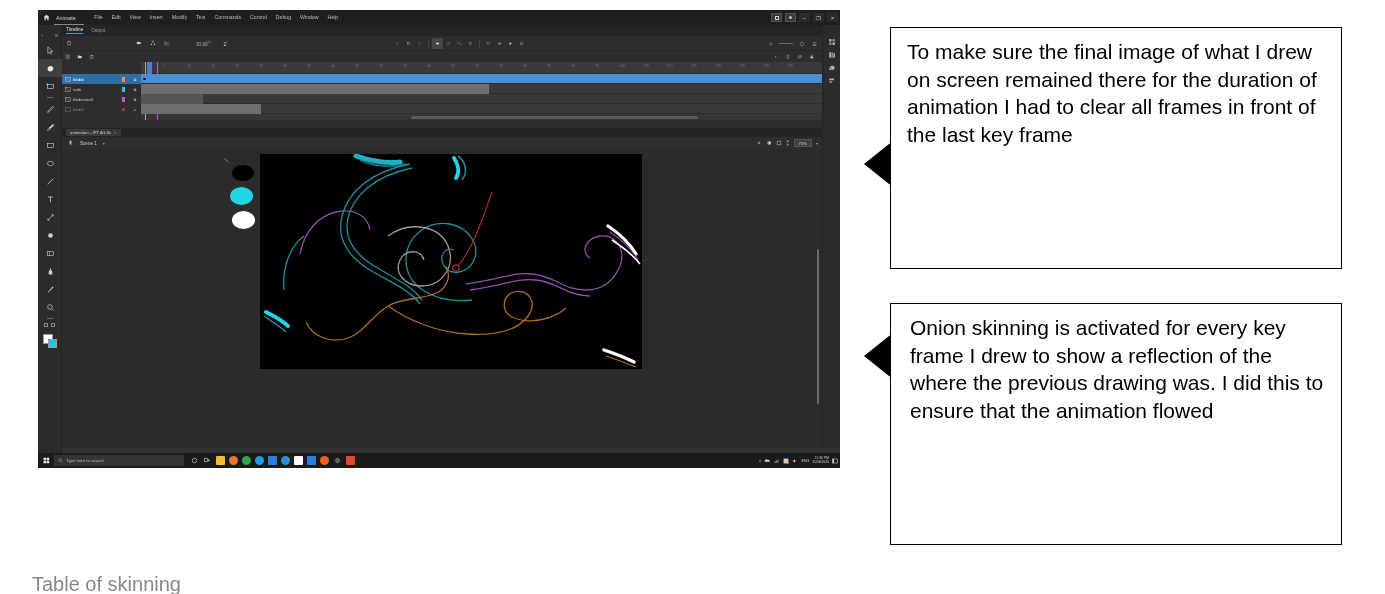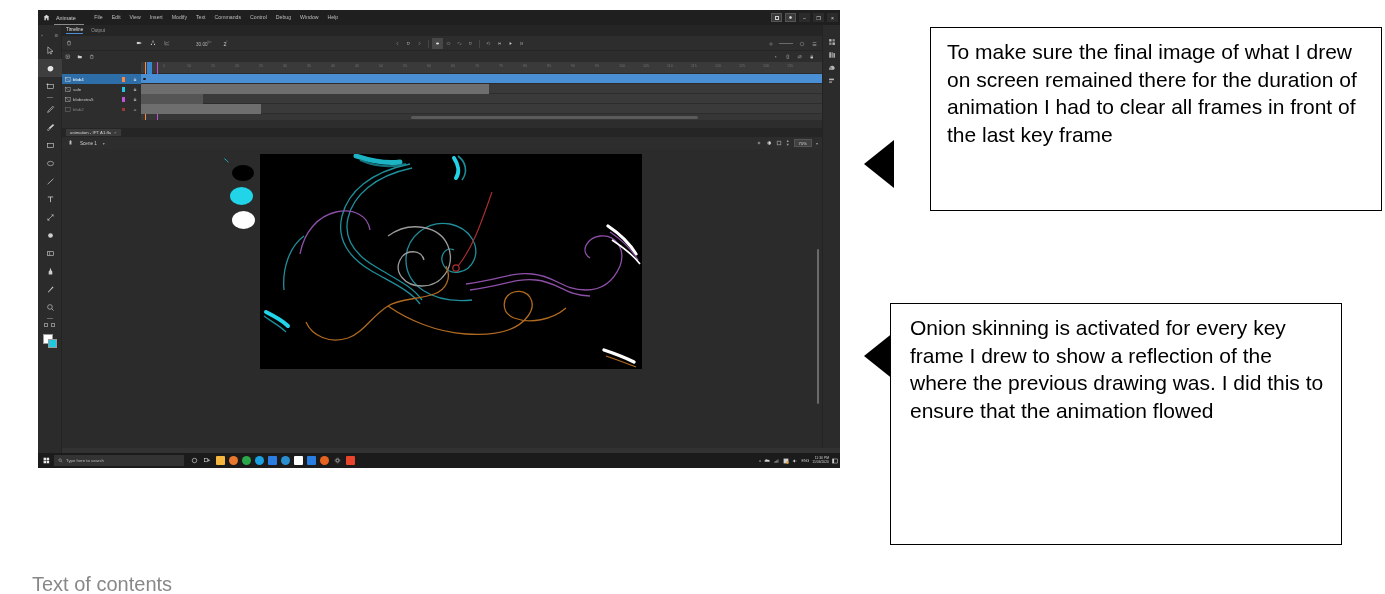--- a/index.html
+++ b/index.html
@@ -819,29 +819,29 @@
     </div>
 
   </div>
 
   <div class="chev" style="left:848px;top:138px;">
     <svg width="48" height="52" viewBox="0 0 48 52">
         <path d="M46 2 L16 26 L46 50 L46 34 L30 26 L46 18 Z" fill="#000"></path>
         <path d="M46 4 L18 26 L46 48 Z" fill="#000"></path>
       </svg>
   </div>
-  <div class="callout" style="left:930px; top:27px; width:452px; height:184px;">
+  <div class="callout" style="left:890px; top:27px; width:452px; height:242px;">
     <span>To make sure the final image of what I drew on screen remained there for the duration of animation I had to clear all frames in front of the last key frame</span>
   </div>
 
   <div class="chev" style="left:848px;top:330px;">
     <svg width="48" height="52" viewBox="0 0 48 52">
         <path d="M46 2 L16 26 L46 50 L46 34 L30 26 L46 18 Z" fill="#000"></path>
         <path d="M46 4 L18 26 L46 48 Z" fill="#000"></path>
       </svg>
   </div>
   <div class="callout" style="left:890px; top:303px; width:452px; height:242px;padding-left:19px;">
     <span>Onion skinning is activated for every key frame I drew to show a reflection of the where the previous drawing was. I did this to ensure that the animation flowed</span>
   </div>
 
-  <div class="bottomtext">Text of contents</div>
+  <div class="bottomtext">Table of skinning</div>
 
 </div>
 
 </body></html>

